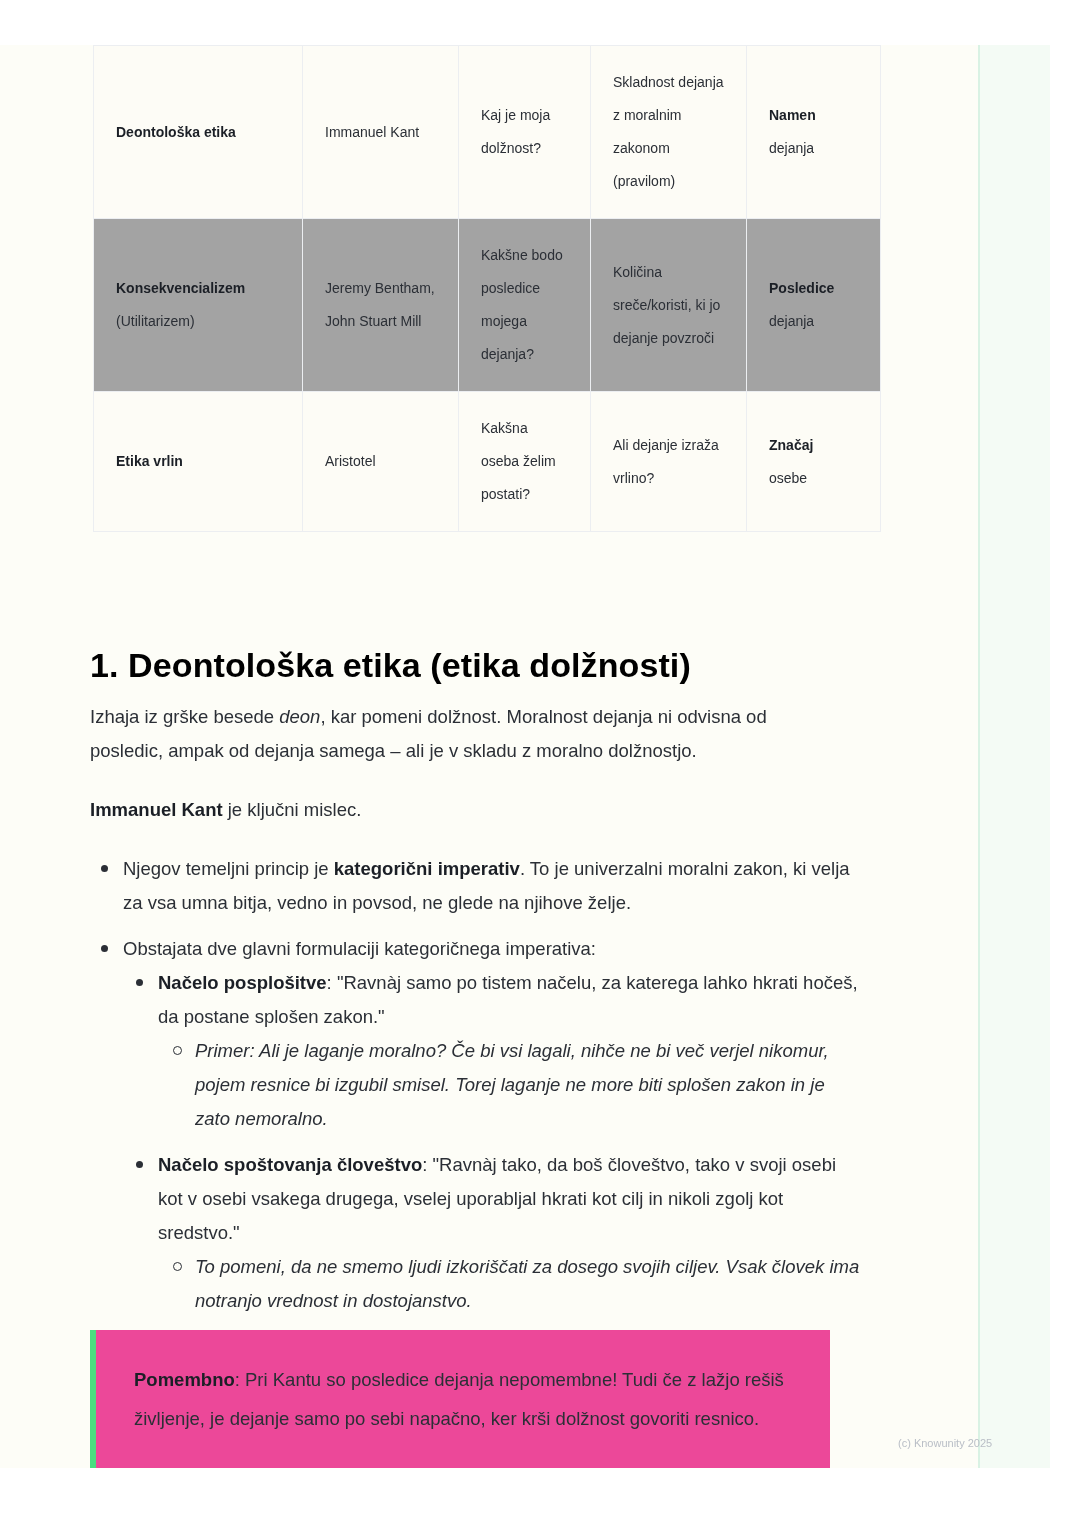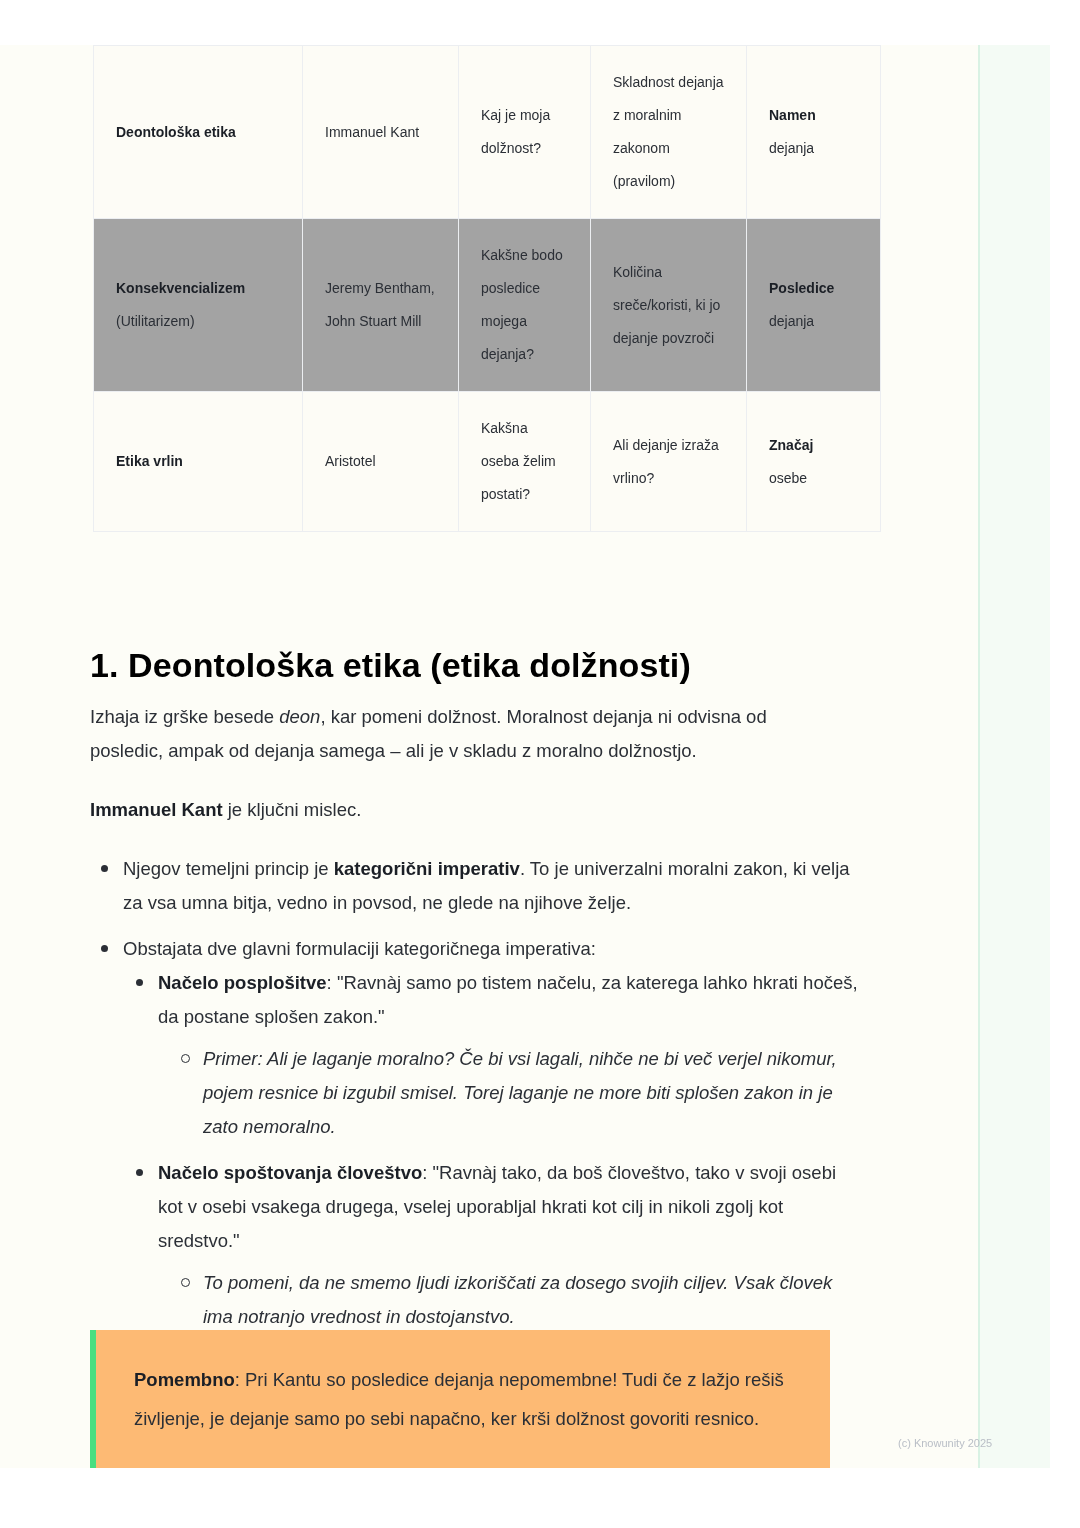--- a/index.html
+++ b/index.html
@@ -131,21 +131,21 @@
     margin: 0;
     padding-left: 33px;
     list-style: none;
   }
   ul.lvl2 {
     margin: 0;
     padding-left: 35px;
     list-style: none;
   }
   ul.lvl3 {
-    margin: 8px;
+    margin: 0;
     padding-left: 37px;
     list-style: none;
   }
   .li {
     position: relative;
     margin-bottom: 0px;
   }
   .li.gap { margin-bottom: 12px; }
   .li > .marker {
     position: absolute;
@@ -177,21 +177,21 @@
   .li-text.italic { font-style: italic; }
 
   .sub-wrap { margin-top: 2px; }
 
   
   .callout {
     position: absolute;
     left: 90px;
     top: 1330px;
     width: 740px;
-    background: #fdba74;
+    background: #ec4899;
     border-left: 6px solid #4ade80;
     padding: 30px 34px 30px 38px;
     box-sizing: border-box;
     font-size: 18.5px;
     line-height: 39px;
     color: #2b2f36;
   }
 
   
   .watermark {

